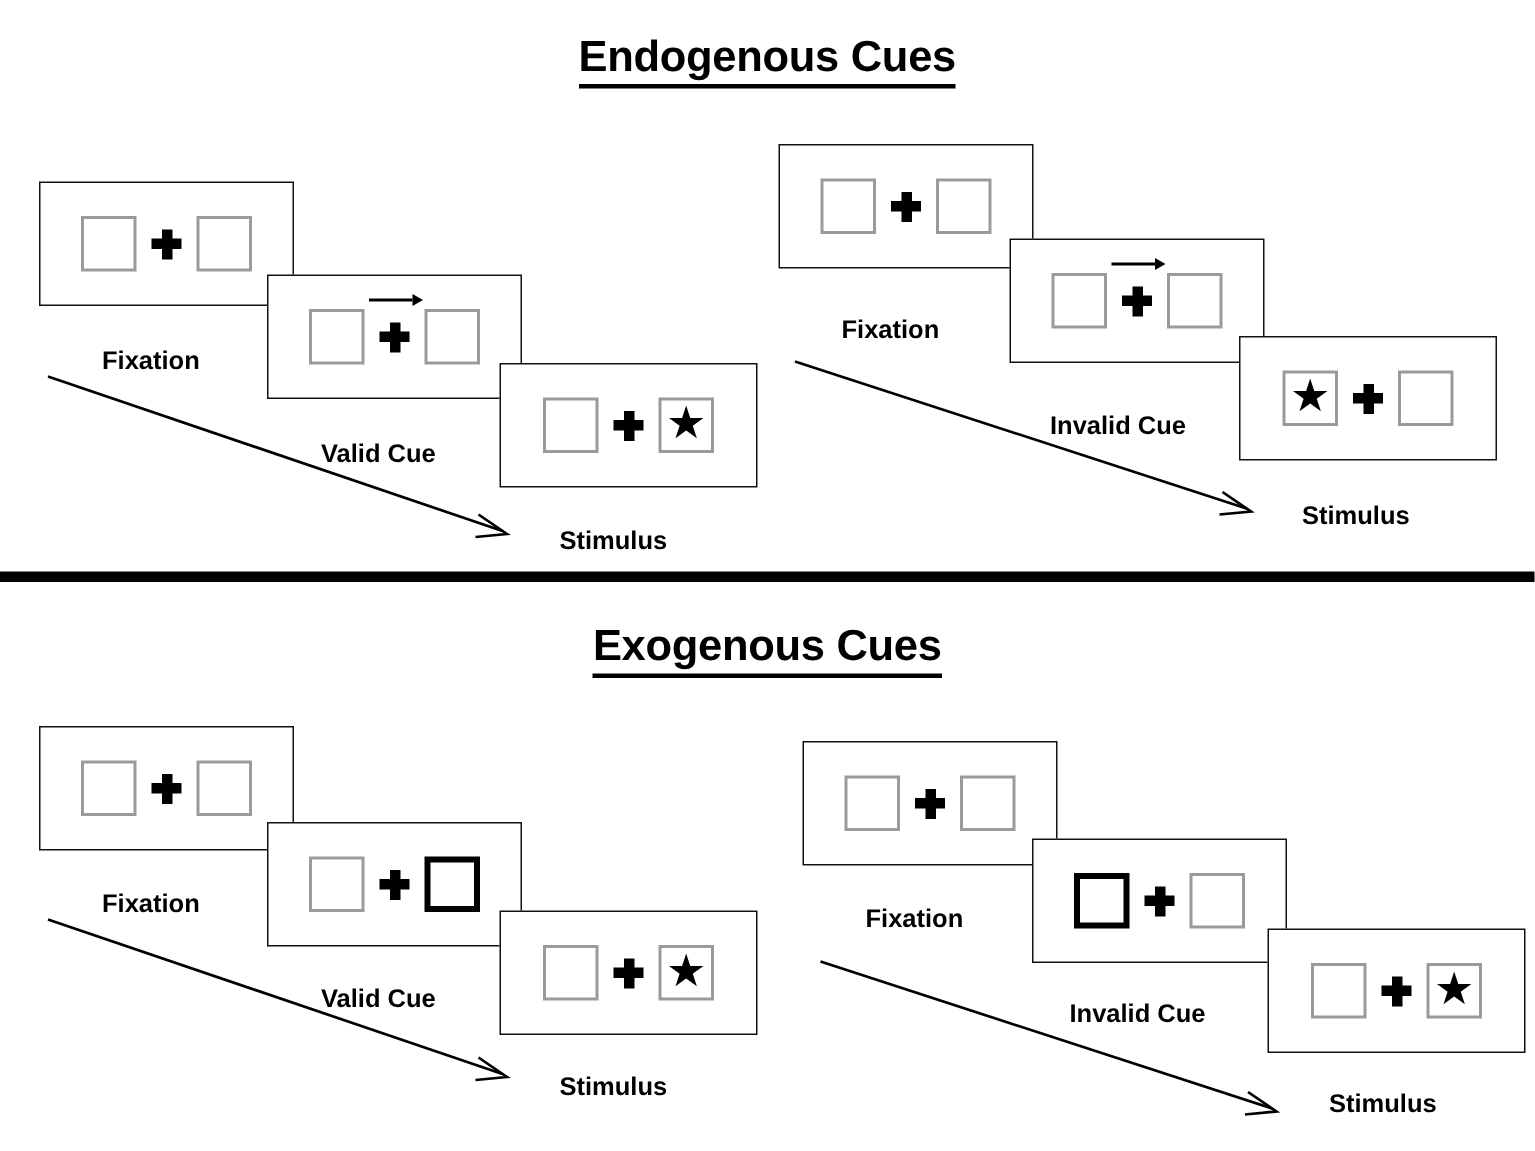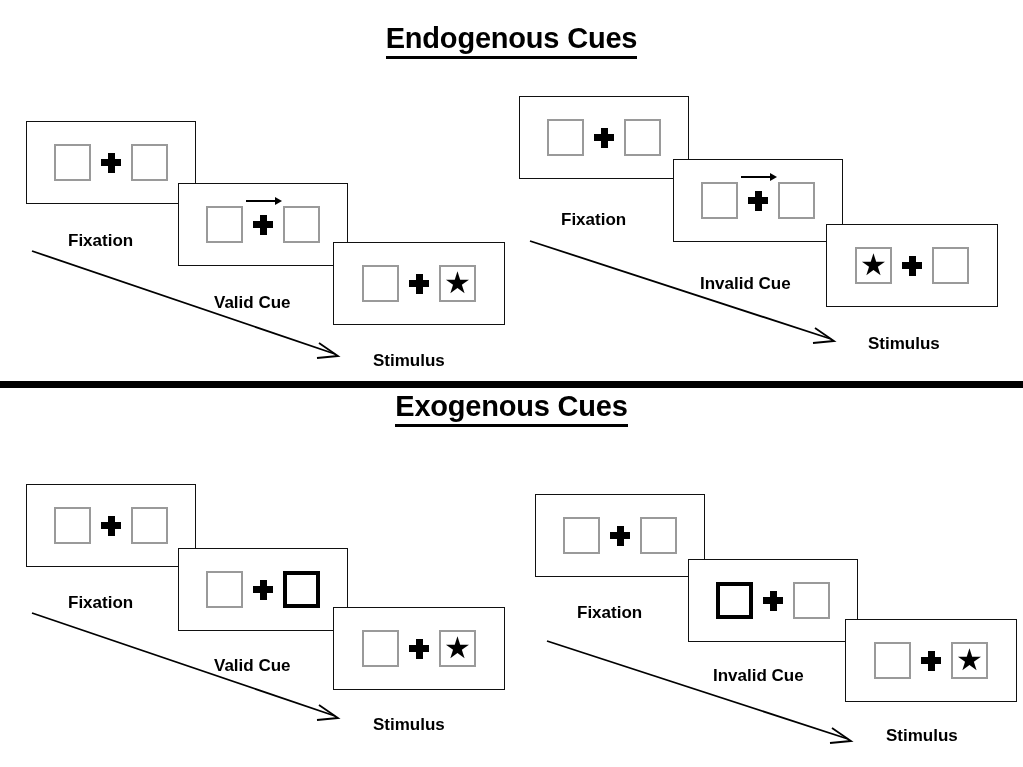--- a/index.html
+++ b/index.html
@@ -232,21 +232,21 @@
 
 <div class="time-arrow" style="left:528px; top:238px; width:320px; height:112px;">
   <svg width="320" height="112" viewBox="0 0 320 112">
     <line x1="2" y1="3" x2="303" y2="101" stroke="#000" stroke-width="1.8"></line>
     <polyline points="287,90 306,103 285,105" fill="none" stroke="#000" stroke-width="1.8"></polyline>
   </svg>
 </div>
 
 <div class="divider" style="top:381px;"></div>
 
-<div class="section-title" style="top:390px;">
+<div class="section-title" style="top:415px;">
   <span class="tt">Exogenous Cues</span>
 </div>
 
 <div class="frame" style="left:26px; top:484px; width:170px; height:83px;">
   <div class="frame-inner">
     <div class="pbox"></div>
     <div class="cross">
       <div class="cb ch"></div>
         <div class="cb cv"></div>
     </div>

